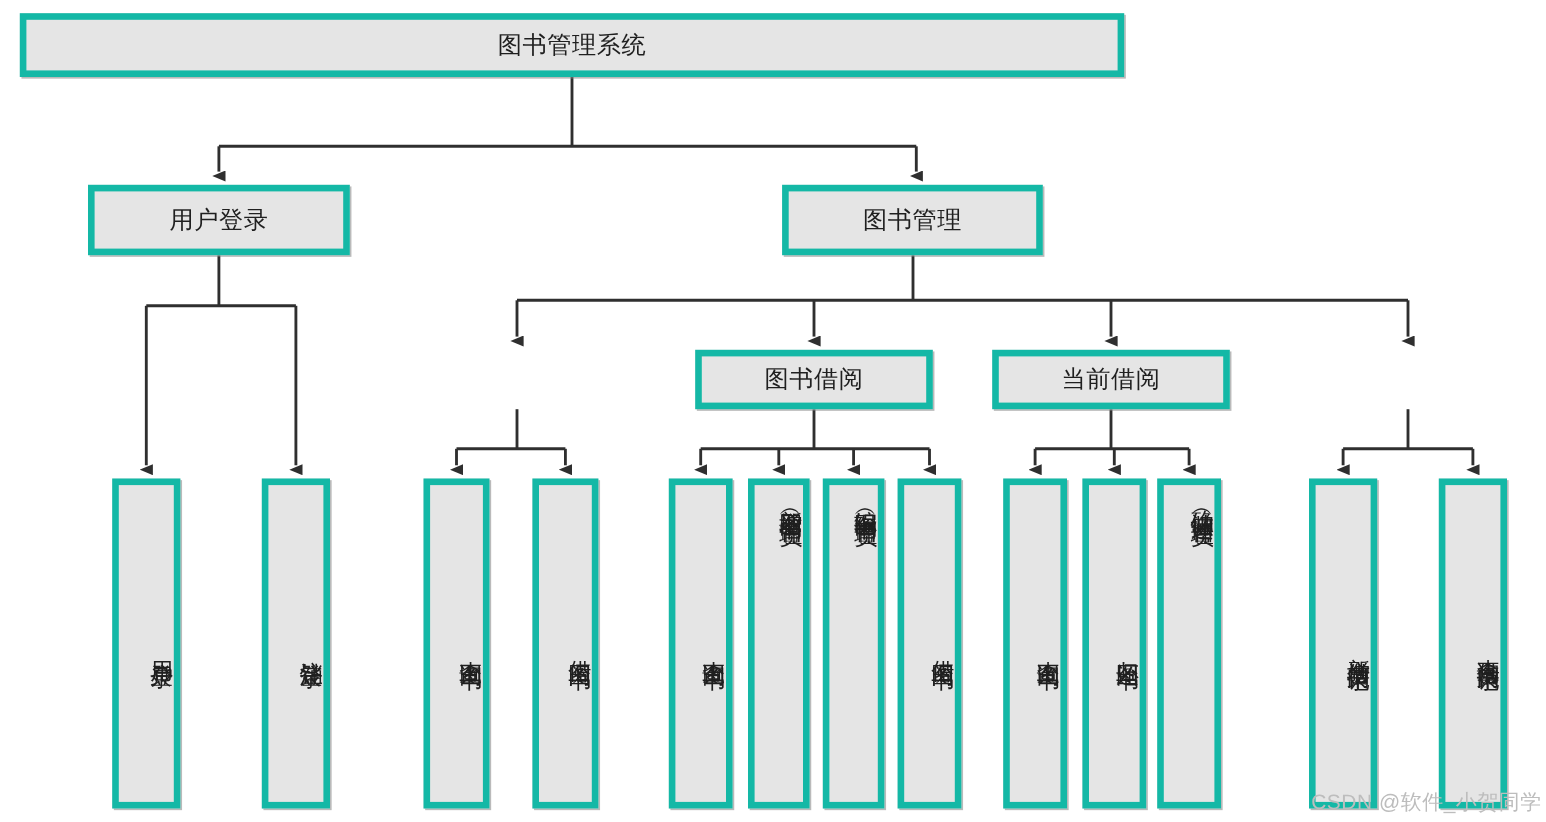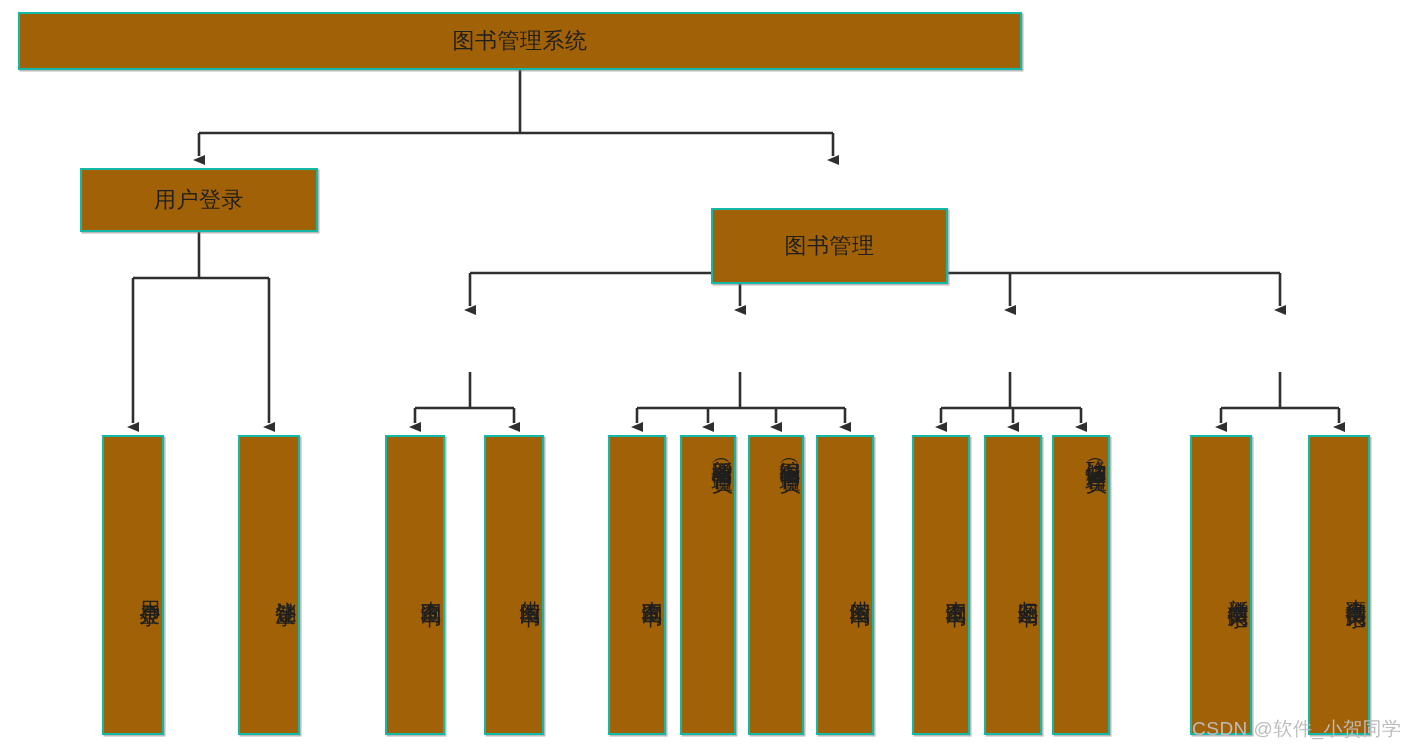--- a/index.html
+++ b/index.html
@@ -21,22 +21,22 @@
     position: absolute;
     left: 0;
     top: 0;
     width: 1405px;
     height: 747px;
     pointer-events: none;
   }
   .node {
     position: absolute;
     box-sizing: border-box;
-    border: 2px solid #14b8a6;
-    background: #a16207;
+    border: 6px solid #14b8a6;
+    background: #e5e5e5;
     display: flex;
     align-items: center;
     justify-content: center;
     color: #1f1f1f;
     box-shadow: 1.5px 1.5px 0 rgba(130,130,130,0.55);
   }
   .node.horiz {
     font-size: 22px;
     letter-spacing: 0.5px;
   }
@@ -117,24 +117,30 @@
     </g>
   </svg>
 
   <div class="node horiz" style="left:18px;top:12px;width:1004px;height:58px;">
     <span>图书管理系统</span>
   </div>
 
   <div class="node horiz" style="left:80px;top:168px;width:238px;height:64px;">
     <span>用户登录</span>
   </div>
-  <div class="node horiz" style="left:711px;top:168px;width:237px;height:76px;margin-top:40px;">
+  <div class="node horiz" style="left:711px;top:168px;width:237px;height:64px;">
     <span>图书管理</span>
   </div>
 
+  <div class="node horiz" style="left:632px;top:318px;width:216px;height:54px;">
+    <span>图书借阅</span>
+  </div>
+  <div class="node horiz" style="left:902px;top:318px;width:216px;height:54px;">
+    <span>当前借阅</span>
+  </div>
 
   <div class="node vert" style="left:102px;top:435px;width:62px;height:300px;justify-content:center;">
     <span>用户登录</span>
   </div>
   <div class="node vert" style="left:238px;top:435px;width:62px;height:300px;justify-content:center;">
     <span>注销登录</span>
   </div>
 
   <div class="node vert" style="left:385px;top:435px;width:60px;height:300px;justify-content:center;">
     <span>查询图书</span>

